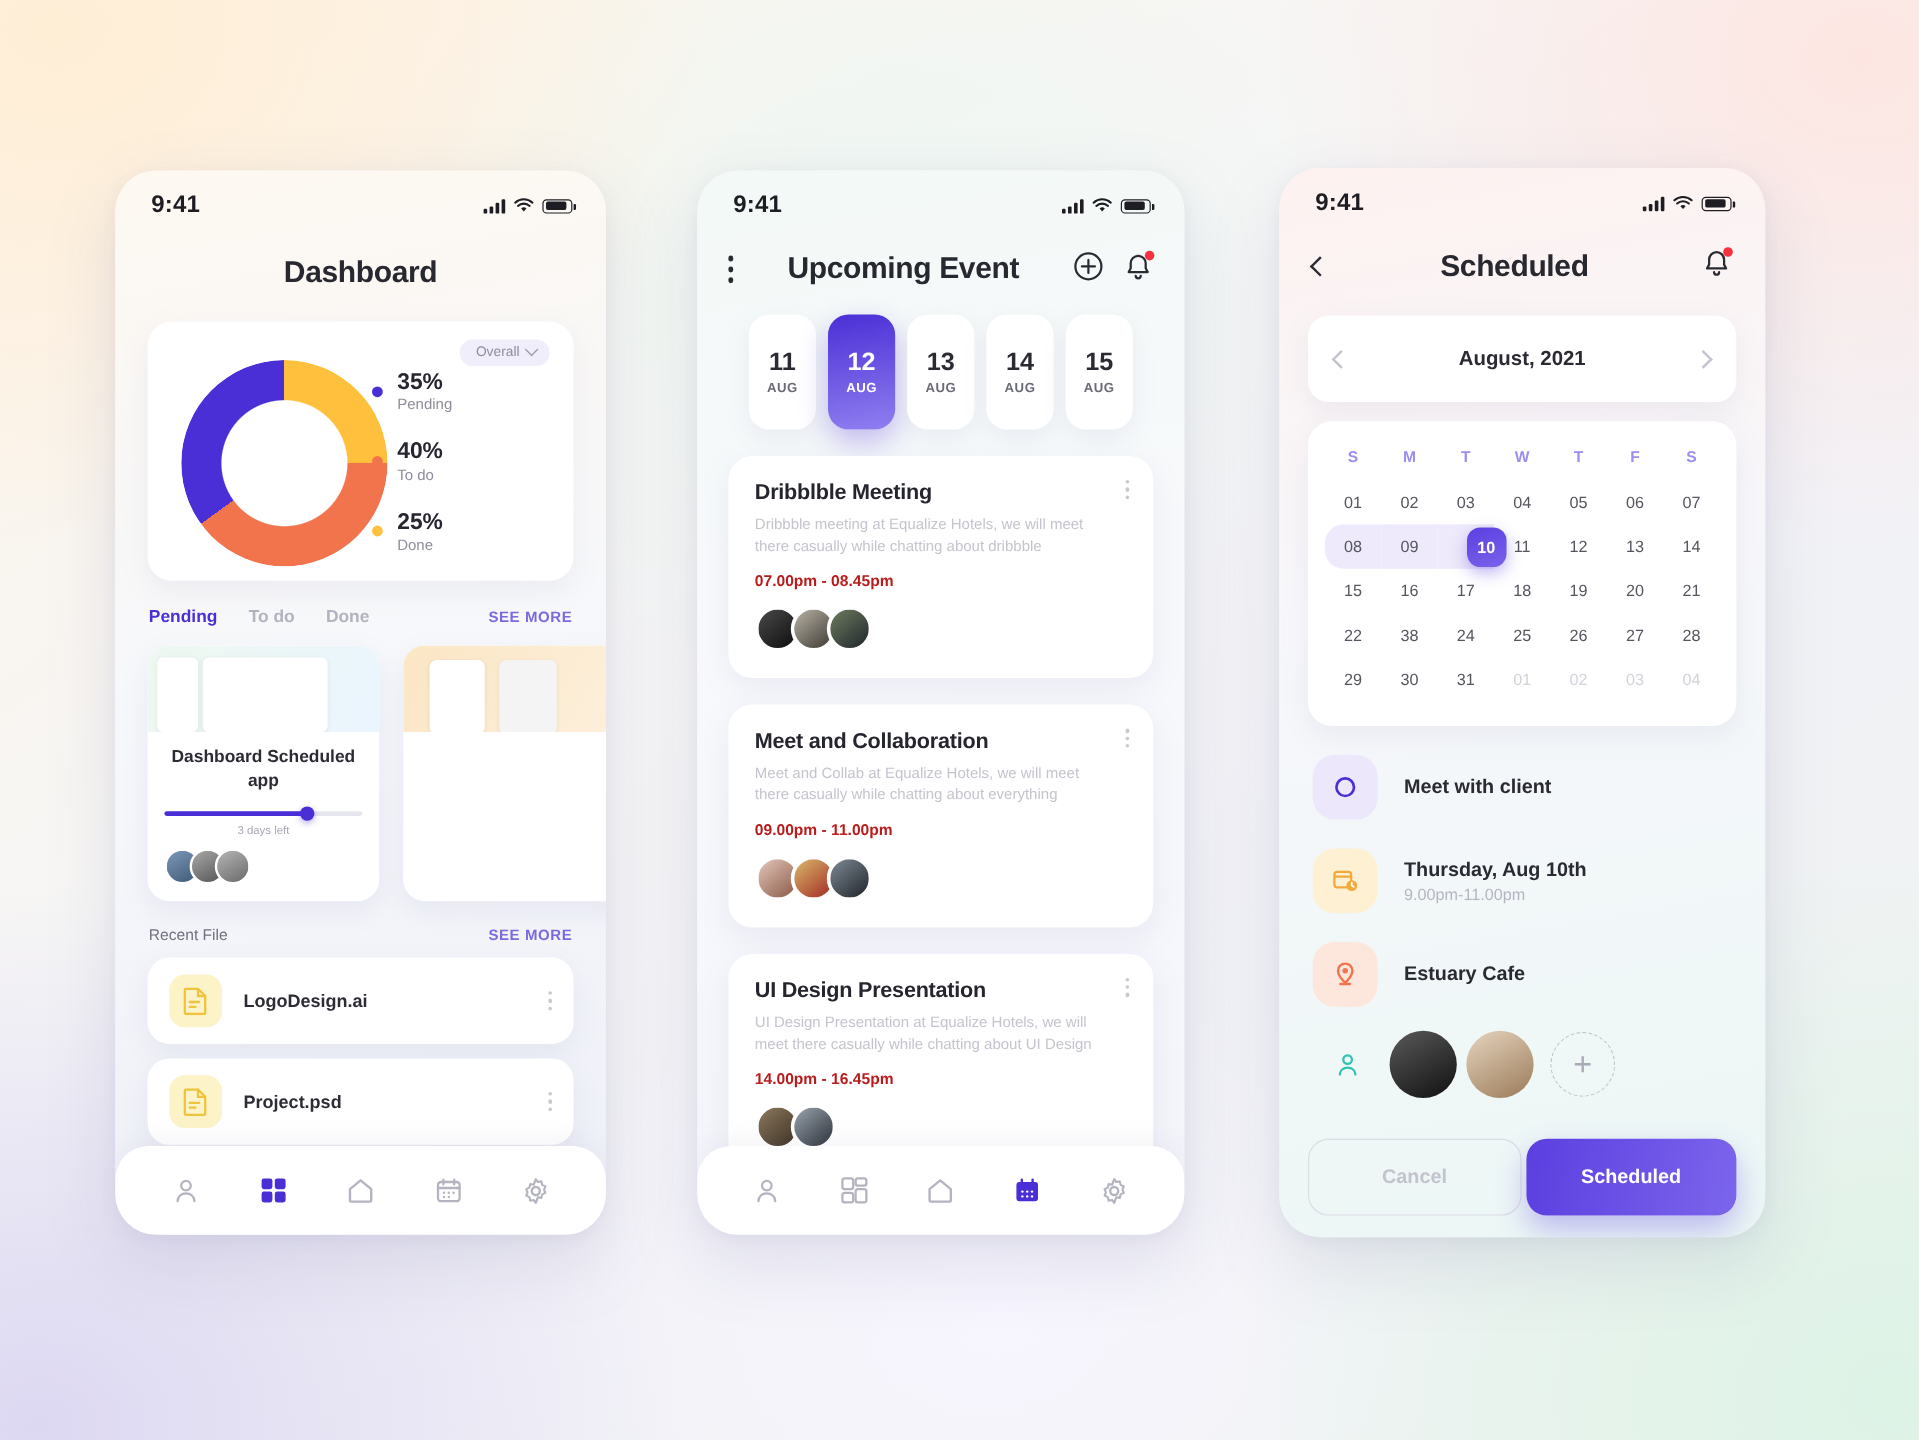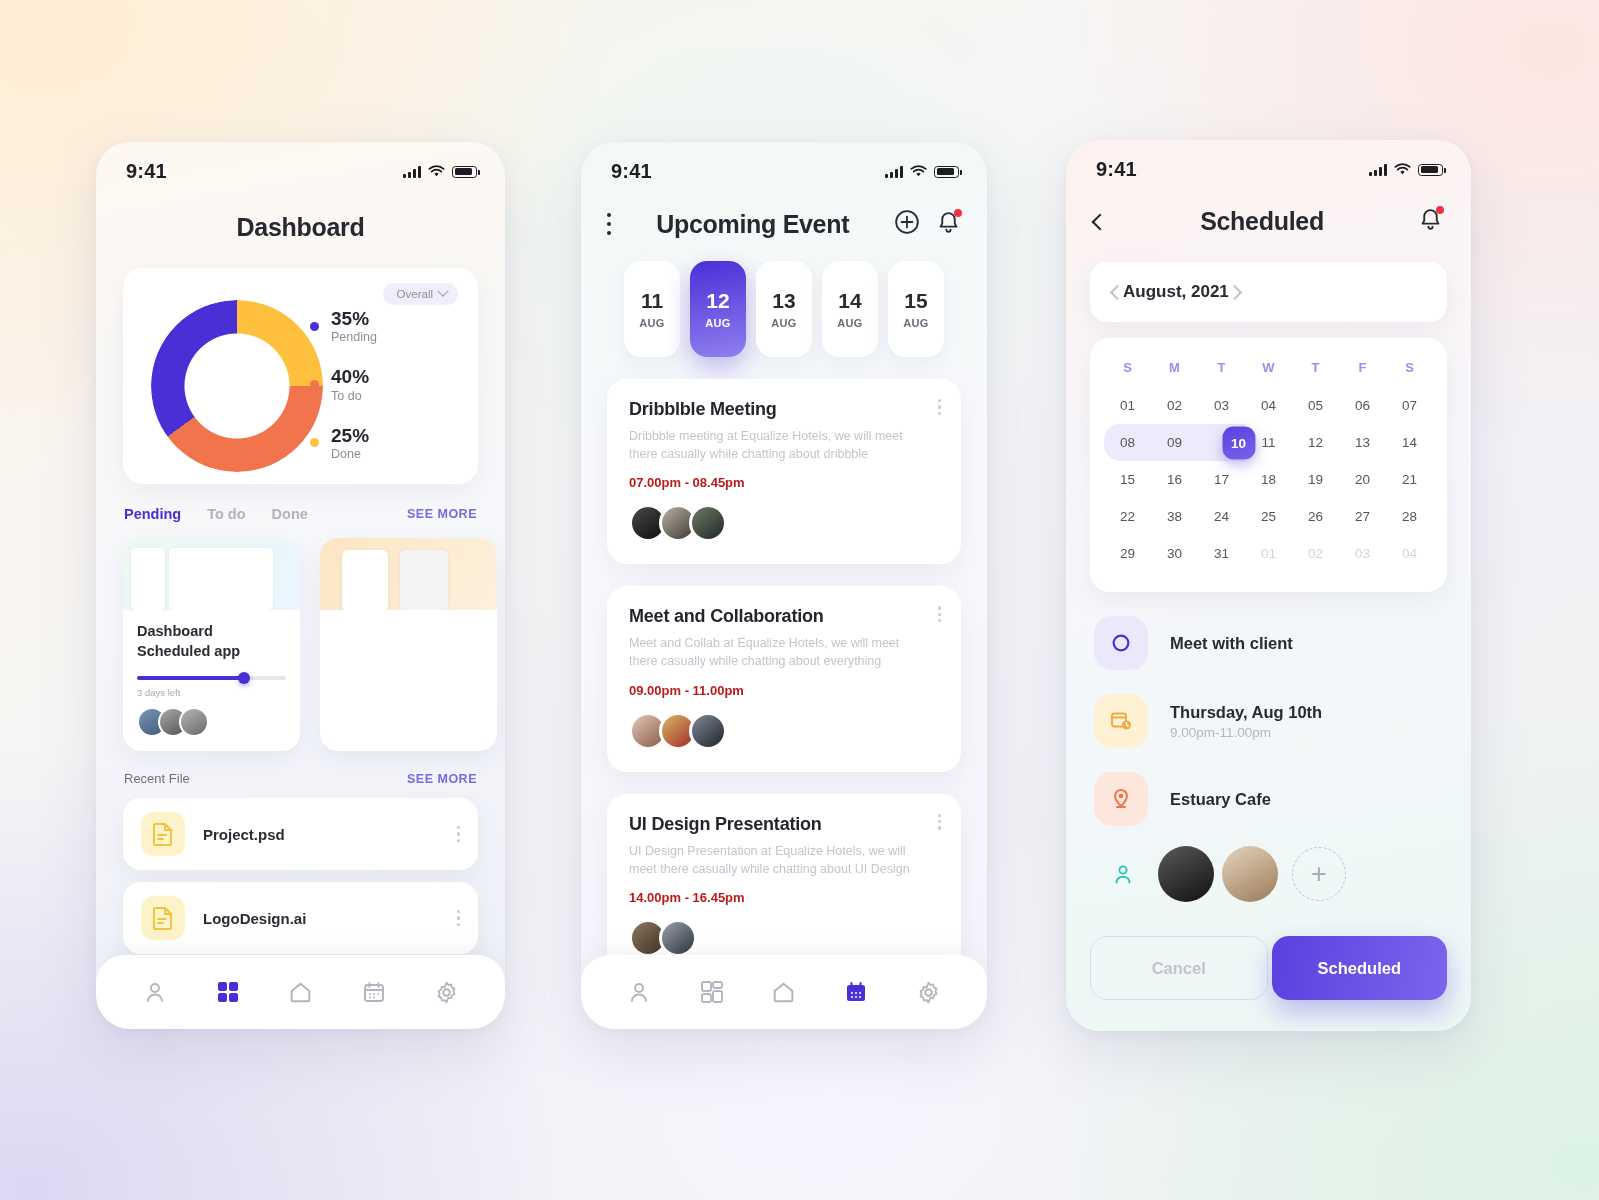--- a/index.html
+++ b/index.html
@@ -72,22 +72,22 @@
   .legend .pct { font-size:19px; font-weight:700; color:#262630; line-height:1.12; }
   .legend .lab { font-size:12.5px; color:#8e8e9c; margin-top:1px; }
 
   .tabrow { display:flex; align-items:center; margin:22px 28px 0; }
   .tabrow .tab { font-size:14.5px; font-weight:700; color:#b3b3c0; margin-right:26px; cursor:pointer; }
   .tabrow .tab.on { color:#4b2fd6; }
   .seemore { margin-left:auto; font-size:12.5px; font-weight:700; color:#7a6ae0;
              letter-spacing:.5px; cursor:pointer; }
 
   .proj-scroll { display:flex; gap:20px; margin:16px 0 0 27px; }
-  .proj { width:177px; flex:none; background:#fff; border-radius:18px;
-          box-shadow:0 8px 22px rgba(130,130,170,.11); overflow:hidden; }
+  .proj { width:193px; flex:none; background:#fff; border-radius:18px;
+          box-shadow:0 8px 22px rgba(130,130,170,.11); overflow:hidden;text-align:center; }
   .proj .thumb { height:72px; position:relative; overflow:hidden; }
   .proj .body { padding:12px 14px 14px; }
   .proj .pname { font-size:14.5px; font-weight:700; color:#2b2b34; line-height:1.35; }
   .bar { height:4px; background:#e6e6ee; border-radius:3px; margin-top:15px; position:relative; }
   .bar .fill { height:100%; background:#4b2fd6; border-radius:3px; }
   .bar .knob { position:absolute; top:-4px; width:12px; height:12px; border-radius:50%;
                background:#4b2fd6; box-shadow:0 2px 5px rgba(75,47,214,.4); }
   .daysleft { font-size:9.5px; color:#a8a8b6; margin-top:7px; }
   .avrow { display:flex; margin-top:9px; }
   .av { width:30px; height:30px; border-radius:50%; border:2.5px solid #fff;
@@ -140,22 +140,22 @@
   .ev .avrow { margin-top:14px; }
   .ev .av { width:38px; height:38px; margin-left:-8px; border-width:3px; }
   .ev .av:first-child { margin-left:0; }
 
   
   #phone3 .head { display:flex; align-items:center; padding:0 28px; margin-top:26px; }
   #phone3 .head .h1 { flex:1; text-align:center; }
   .backarrow { width:12px; height:12px; border-left:2.4px solid #2a2a33;
                border-bottom:2.4px solid #2a2a33; transform:rotate(45deg); cursor:pointer; }
 
-  .monthbar { margin:26px 24px 0; background:#fff; border-radius:17px; height:60px;
-              display:flex; align-items:center; padding:0 22px;
+  .monthbar { margin:26px 24px 0; background:#fff; border-radius:17px; height:72px;
+              display:flex; align-items:center; justify-content:space-between; padding:0 22px;
               box-shadow:0 7px 22px rgba(130,130,170,.10); }
   .monthbar .mt { font-size:17px; font-weight:700; color:#2a2a33; }
   .arrw { width:11px; height:11px; border-top:2.2px solid #c3c3ce;
           border-right:2.2px solid #c3c3ce; cursor:pointer; }
   .arrw.l { transform:rotate(-135deg); }
   .arrw.r { transform:rotate(45deg); }
 
   .calcard { margin:16px 24px 0; background:#fff; border-radius:20px; padding:18px 14px 20px;
              box-shadow:0 8px 24px rgba(130,130,170,.10); }
   .dowrow, .wkrow { display:grid; grid-template-columns:repeat(7,1fr); }
@@ -314,36 +314,36 @@
     <span class="seemore">SEE MORE</span>
   </div>
 
   <div class="file">
     <span class="ficon">
       <svg width="22" height="24" viewBox="0 0 22 24">
         <path d="M3 2h10l6 6v14a1 1 0 0 1-1 1H3a1 1 0 0 1-1-1V3a1 1 0 0 1 1-1z" fill="none" stroke="#f0c33c" stroke-width="1.9" stroke-linejoin="round"></path>
         <path d="M13 2v6h6M6 13h8M6 17h5" stroke="#f0c33c" stroke-width="1.9" fill="none" stroke-linecap="round"></path>
       </svg>
     </span>
-    <span class="fname">Project.psd</span>
+    <span class="fname">LogoDesign.ai</span>
     <span class="dots-v">
         <b></b>
         <b></b>
         <b></b>
       </span>
   </div>
 
   <div class="file">
     <span class="ficon">
       <svg width="22" height="24" viewBox="0 0 22 24">
         <path d="M3 2h10l6 6v14a1 1 0 0 1-1 1H3a1 1 0 0 1-1-1V3a1 1 0 0 1 1-1z" fill="none" stroke="#f0c33c" stroke-width="1.9" stroke-linejoin="round"></path>
         <path d="M13 2v6h6M6 13h8M6 17h5" stroke="#f0c33c" stroke-width="1.9" fill="none" stroke-linecap="round"></path>
       </svg>
     </span>
-    <span class="fname">LogoDesign.ai</span>
+    <span class="fname">Project.psd</span>
     <span class="dots-v">
         <b></b>
         <b></b>
         <b></b>
       </span>
   </div>
 
   <div class="nav">
     <span class="nb">
       <svg width="24" height="24" viewBox="0 0 24 24">

